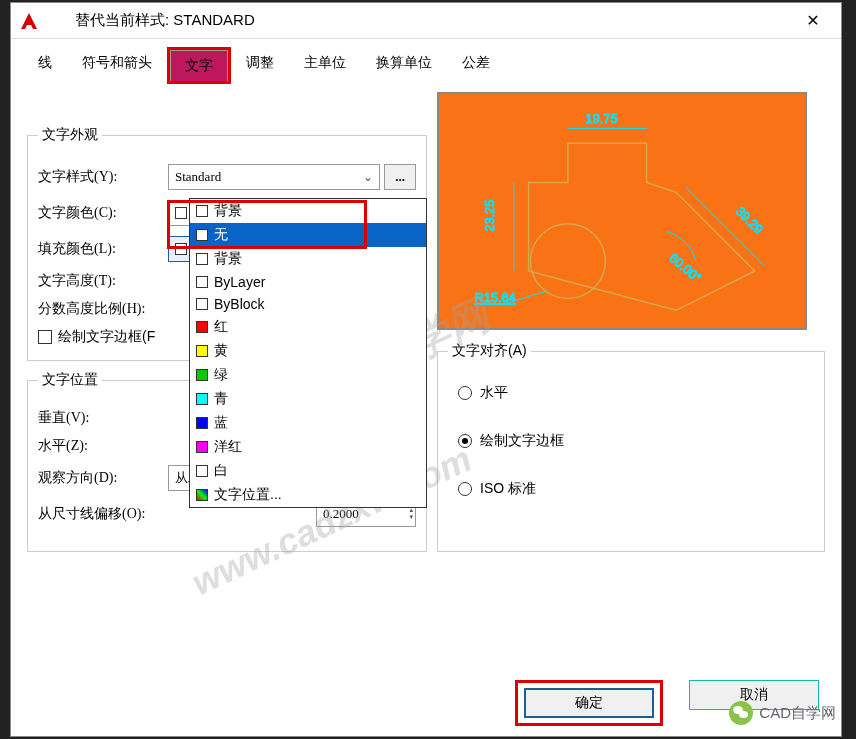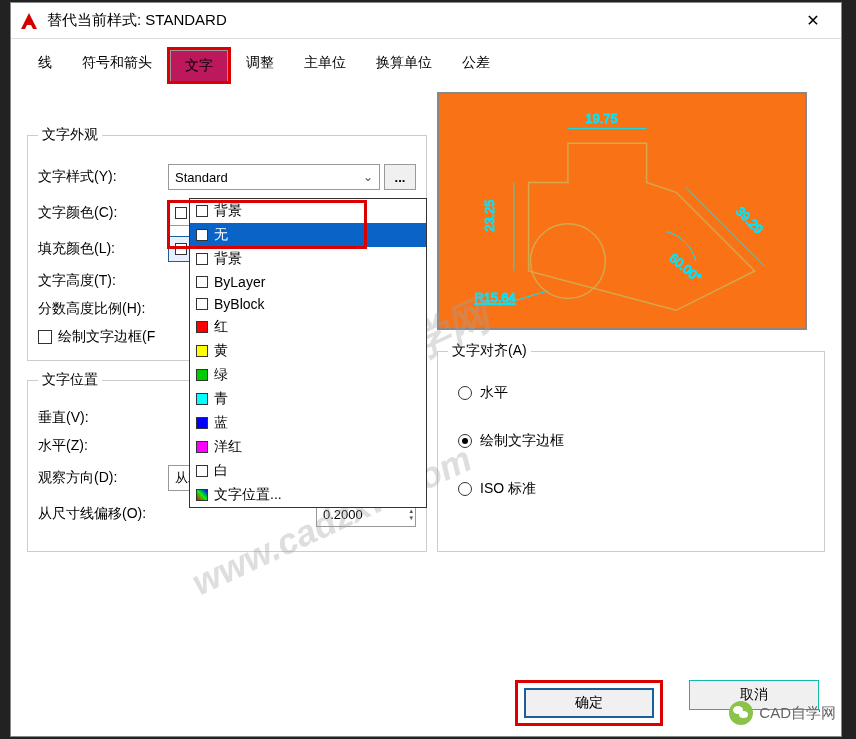--- a/index.html
+++ b/index.html
@@ -1,31 +1,31 @@
 <!DOCTYPE html>
 <html><head>
   <meta charset="utf-8">
   <style>
     * { box-sizing: border-box; margin: 0; padding: 0; }
     body { font-family: "Microsoft YaHei", SimSun, Arial, sans-serif; font-size: 13px; background: #222; width: 856px; height: 739px; overflow: hidden; position: relative; }
     .window { background: #fff; width: 832px; height: 735px; position: absolute; left: 10px; top: 2px; border: 1px solid #888; }
     .titlebar { height: 36px; display: flex; align-items: center; padding: 0 8px; border-bottom: 1px solid #ddd; }
     .logo { width: 20px; height: 20px; margin-right: 8px; }
-    .title { font-size: 15px; flex: 1; }
+    .title { font-size: 15px; flex: 1; margin-left: 28px; }
     .close-btn { width: 40px; height: 32px; display: flex; align-items: center; justify-content: center; font-size: 16px; }
     .tabs { display: flex; padding: 8px 12px 0 12px; gap: 0; }
     .tab { padding: 6px 14px; font-size: 14px; border: 1px solid transparent; border-bottom: none; cursor: pointer; }
     .tab.active { border-color: #999; background: #be185d; }
     .highlight-tab { border: 3px solid #d00; padding: 0; }
     .content { padding: 8px 16px; display: flex; gap: 10px; align-items: flex-end; }
     .left-col { width: 400px; }
     .right-col { flex: 1; }
     fieldset { border: 1px solid #ccc; padding: 10px 10px 14px 10px; margin-bottom: 10px; }
     legend { font-size: 14px; padding: 0 4px; }
-    .row { display: flex; align-items: center; margin: 10px 0; position: relative; }
+    .row { display: flex; align-items: center; margin: 10px 0; position: relative; font-family: Liberation Serif, serif; }
     .label { width: 130px; font-size: 14px; }
     .combo { flex: 1; height: 26px; border: 1px solid #999; display: flex; align-items: center; padding: 0 6px; background: #fff; position: relative; }
     .combo::after { content: "⌄"; position: absolute; right: 6px; font-size: 12px; color: #555; }
     .ellipsis-btn { width: 32px; height: 26px; border: 1px solid #999; margin-left: 4px; display: flex; align-items: center; justify-content: center; background: #f0f0f0; font-weight: bold; }
     .colorswatch { width: 12px; height: 12px; border: 1px solid #333; margin-right: 6px; display: inline-block; }
     .spinner { width: 100px; height: 26px; border: 1px solid #999; display: flex; align-items: center; padding: 0 6px; position: relative; background: #fff; margin-left: auto; }
     .spinner::after { content: "▴\A▾"; white-space: pre; position: absolute; right: 2px; font-size: 7px; line-height: 7px; color: #555; }
     .checkbox-row { display: flex; align-items: center; gap: 6px; font-size: 14px; margin-top: 6px; }
     .checkbox { width: 14px; height: 14px; border: 1px solid #333; }
     .radio-row { display: flex; align-items: center; gap: 8px; font-size: 14px; margin: 14px 0 14px 10px; }

